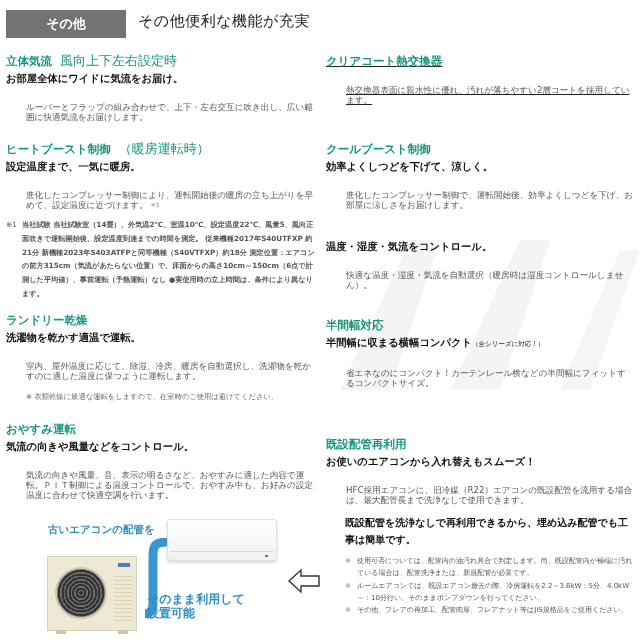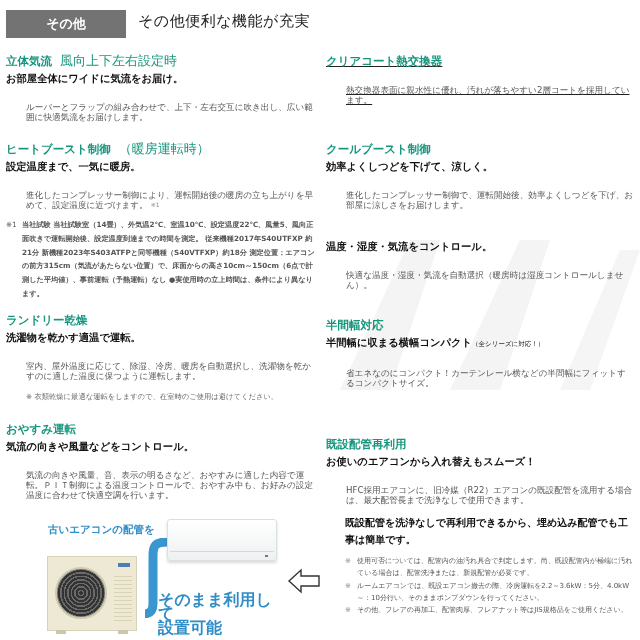--- a/index.html
+++ b/index.html
@@ -24,21 +24,21 @@
   .footnote .mark { position: absolute; left: 0; top: 0; }
   .footnote .txt { padding-left: 16px; font-weight: bold; }
 
   .bold-note { position: absolute; left: 345px; top: 514px; width: 290px; font-weight: bold; font-size: 10px; line-height: 17px; color: #111; }
   .notes { position: absolute; left: 345px; top: 555px; width: 292px; font-size: 7px; line-height: 12.3px; color: #555; }
   .notes .n { position: relative; padding-left: 12px; }
   .notes .n .mk { position: absolute; left: 0; top: 0; color: #888; }
 
   .illustration { position: absolute; left: 30px; top: 510px; width: 255px; height: 130px; }
   .label-top { position: absolute; left: 18px; top: 13px; color: #2f8dc7; font-weight: bold; font-size: 10.5px; }
-  .label-bottom { position: absolute; left: 128px; top: 83px; color: #2f8dc7; font-weight: bold; font-size: 16px; line-height: 14px; }
+  .label-bottom { position: absolute; left: 117px; top: 83px; color: #2f8dc7; font-weight: bold; font-size: 12px; line-height: 14px; font-family: Liberation Mono, monospace; }
   .indoor { position: absolute; left: 137px; top: 9px; width: 110px; height: 42px; background: linear-gradient(#ffffff, #eef1f2);
             border: 1px solid #dadfe2; border-radius: 3px; box-shadow: 0 2px 3px rgba(0,0,0,0.15); }
   .indoor .strip { position: absolute; left: 2px; right: 2px; bottom: 8px; height: 1px; background: #d3d8db; }
   .indoor .led { position: absolute; right: 8px; bottom: 3px; width: 3px; height: 2px; background: #777; }
   .pipe { position: absolute; left: 115px; top: 28px; width: 24px; height: 80px; }
   .outdoor { position: absolute; left: 17px; top: 46px; width: 90px; height: 75px; background: #eee9d4; border: 1px solid #d8d2b7; }
   .outdoor .fan { position: absolute; left: 7px; top: 10px; width: 52px; height: 52px; border-radius: 50%;
                   background: repeating-radial-gradient(circle, #333 0 2px, #6a6a6a 2px 3.5px); border: 2px solid #cfc9ad; }
   .outdoor .logo { position: absolute; right: 6px; top: 6px; width: 12px; height: 4px; background: #4a7fb5; }
   .outdoor .grille { position: absolute; right: 4px; top: 16px; width: 18px; height: 50px;

